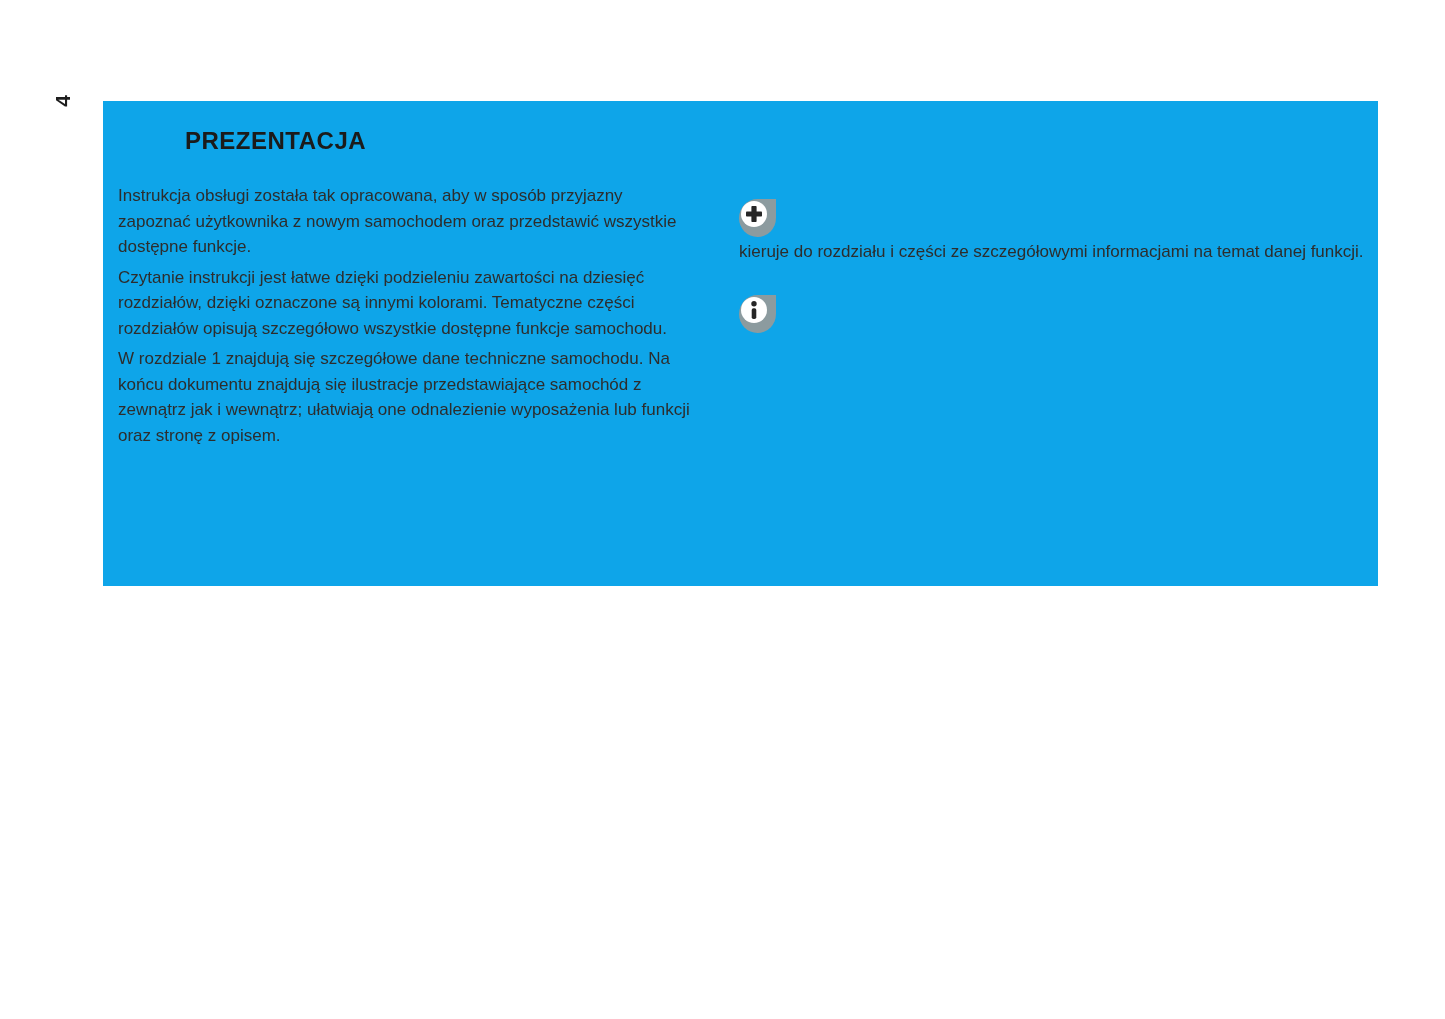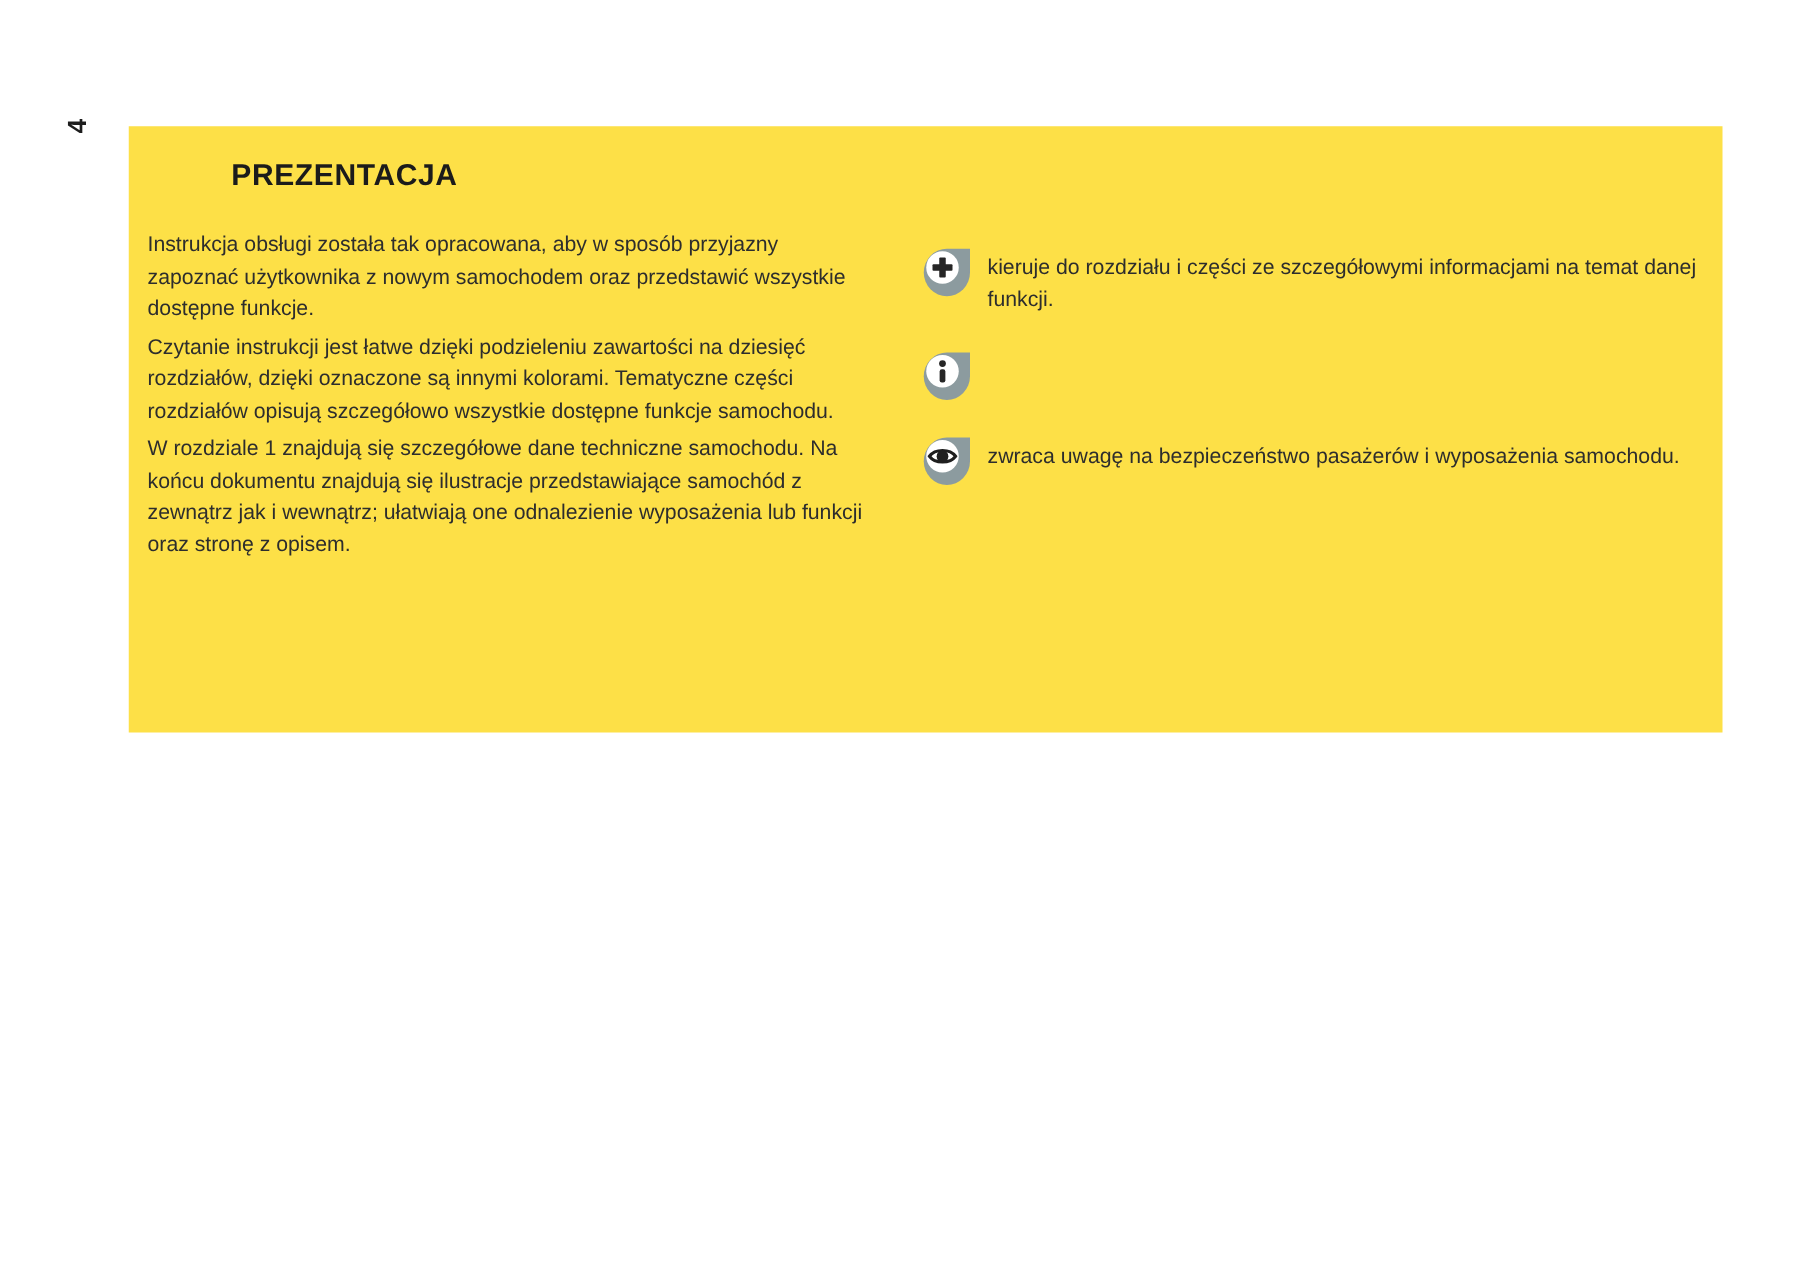--- a/index.html
+++ b/index.html
@@ -27,21 +27,21 @@
     font-size: 21px;
     font-weight: bold;
     color: #1d1d1d;
   }
   .panel {
     position: absolute;
     left: 103px;
     top: 101px;
     width: 1275px;
     height: 485px;
-    background: #fde047;
+    background: #0ea5e9;
   }
   .panel-title {
     position: absolute;
     left: 82px;
     top: 26px;
     margin: 0;
     font-size: 24px;
     font-weight: bold;
     letter-spacing: 0.5px;
     color: #1b1b1b;
@@ -64,20 +64,21 @@
     line-height: 25.5px;
     color: #2d2d2d;
   }
   .legend {
     margin-top: 16px;
   }
   .legend-item {
     display: flex;
     align-items: flex-start;
     margin-bottom: 30px;
+    flex-direction: column;
   }
   .badge {
     flex: 0 0 auto;
     width: 37px;
     height: 38px;
     background: #8c9b9f;
     border-radius: 50% 0 50% 50%;
     position: relative;
     margin-right: 14px;
   }
@@ -134,28 +135,17 @@
         <span class="badge">
           <span class="badge-circle">
             <svg width="26" height="26" viewBox="0 0 26 26" aria-hidden="true">
               <circle cx="13" cy="6.8" r="2.7" fill="#262626"></circle>
               <rect x="10.7" y="11.3" width="4.6" height="10.7" rx="1.8" fill="#262626"></rect>
             </svg>
           </span>
         </span>
       </div>
 
-      <div class="legend-item">
-        <span class="badge">
-          <span class="badge-circle">
-            <svg width="26" height="26" viewBox="0 0 26 26" aria-hidden="true">
-              <path d="M2.5 13 C 7 6.8, 19 6.8, 23.5 13 C 19 19.2, 7 19.2, 2.5 13 Z" fill="#ffffff" stroke="#1f1f1f" stroke-width="2.4"></path>
-              <circle cx="13" cy="13" r="4.7" fill="#1f1f1f"></circle>
-            </svg>
-          </span>
-        </span>
-        <p class="body-text legend-text">zwraca uwagę na bezpieczeństwo pasażerów i wyposażenia samochodu.</p>
-      </div>
 
     </div>
   </div>
 
 </section>
 
 </body></html>

